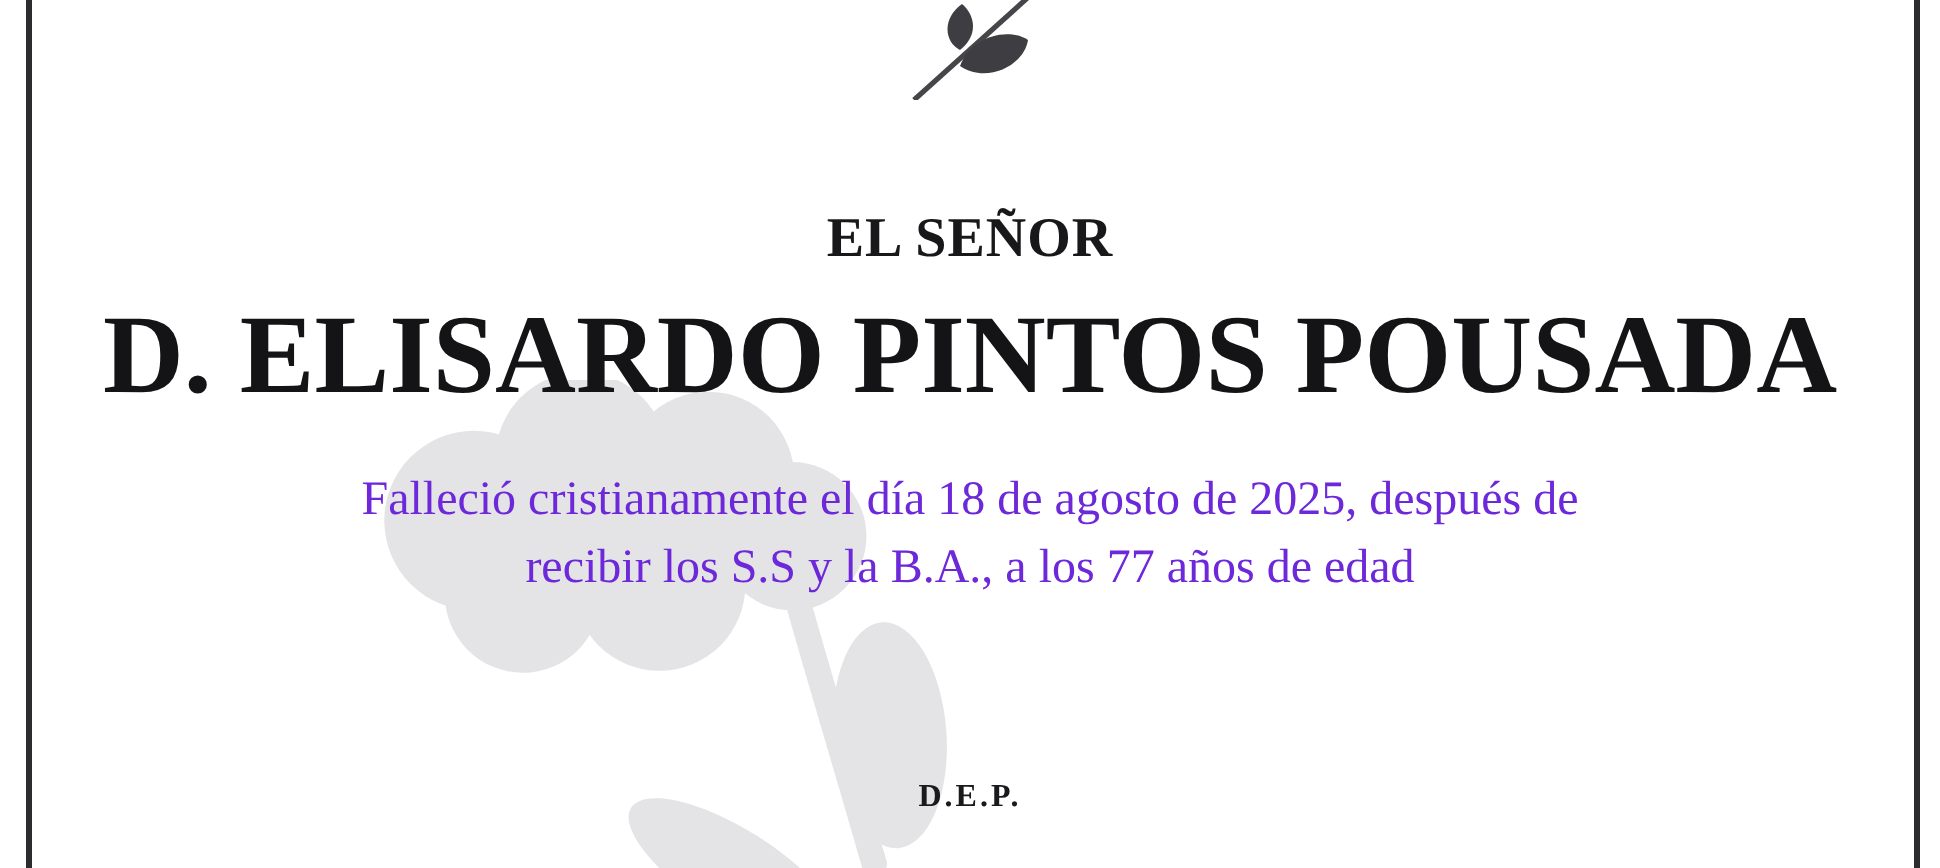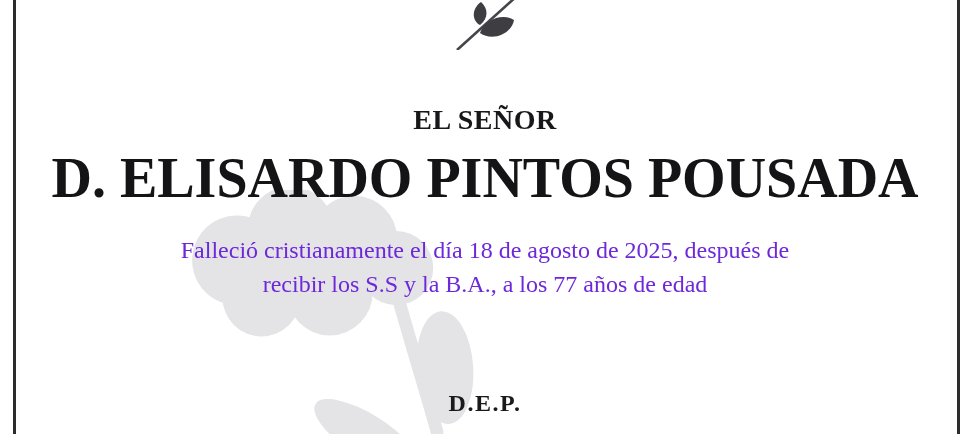--- a/index.html
+++ b/index.html
@@ -65,21 +65,21 @@
   }
   .obit-line1 { top: 237px; }
   .obit-line2 { top: 271px; }
   .obit-line1, .obit-line2 {
     font-size: 24px;
     font-weight: normal;
     color: #6d28d9;
   }
   .rip {
     top: 390px;
-    font-size: 24px;
+    font-size: 16px;
     font-weight: bold;
     letter-spacing: 1.5px;
     color: #1a1a1c;
   }
 </style>
 </head>
 <body>
 
 <div class="card">
 

